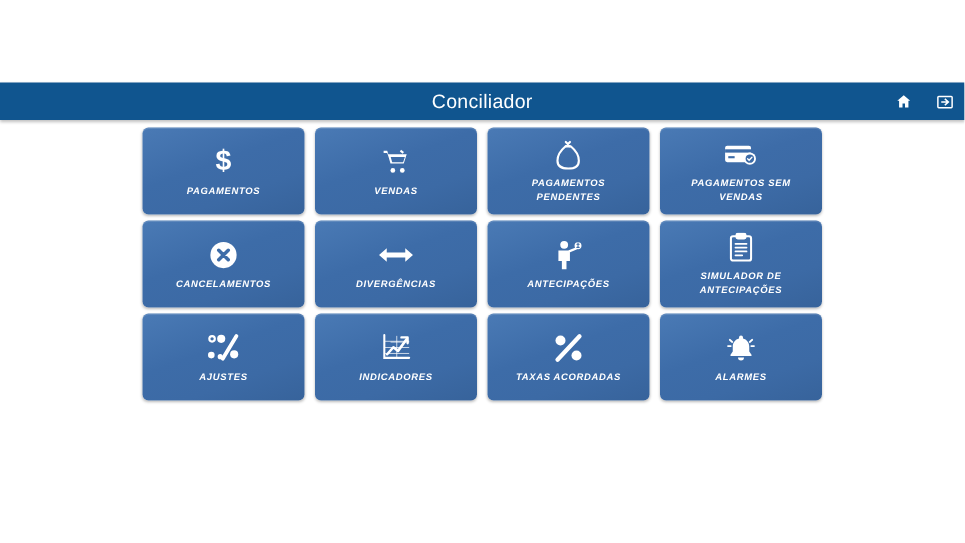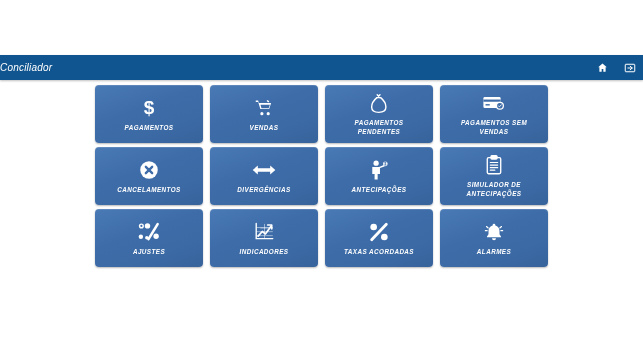--- a/index.html
+++ b/index.html
@@ -26,26 +26,26 @@
     background: #10558f;
     box-shadow: 0 1px 2px rgba(0,0,0,0.25);
     display: flex;
     align-items: center;
     box-sizing: border-box;
   }
   .appbar-title {
     position: absolute;
     left: 0;
     right: 0;
-    color: #ffffff;
-    font-size: 10px;
+    text-align: center;
+    color: #ffffff;
+    font-size: 13px;
     font-weight: 400;
     letter-spacing: 0.2px;
     line-height: 25px;
-    font-style: italic;
   }
   .appbar-actions {
     position: absolute;
     right: 6px;
     top: 0;
     height: 25px;
     display: flex;
     align-items: center;
     gap: 14px;
   }

